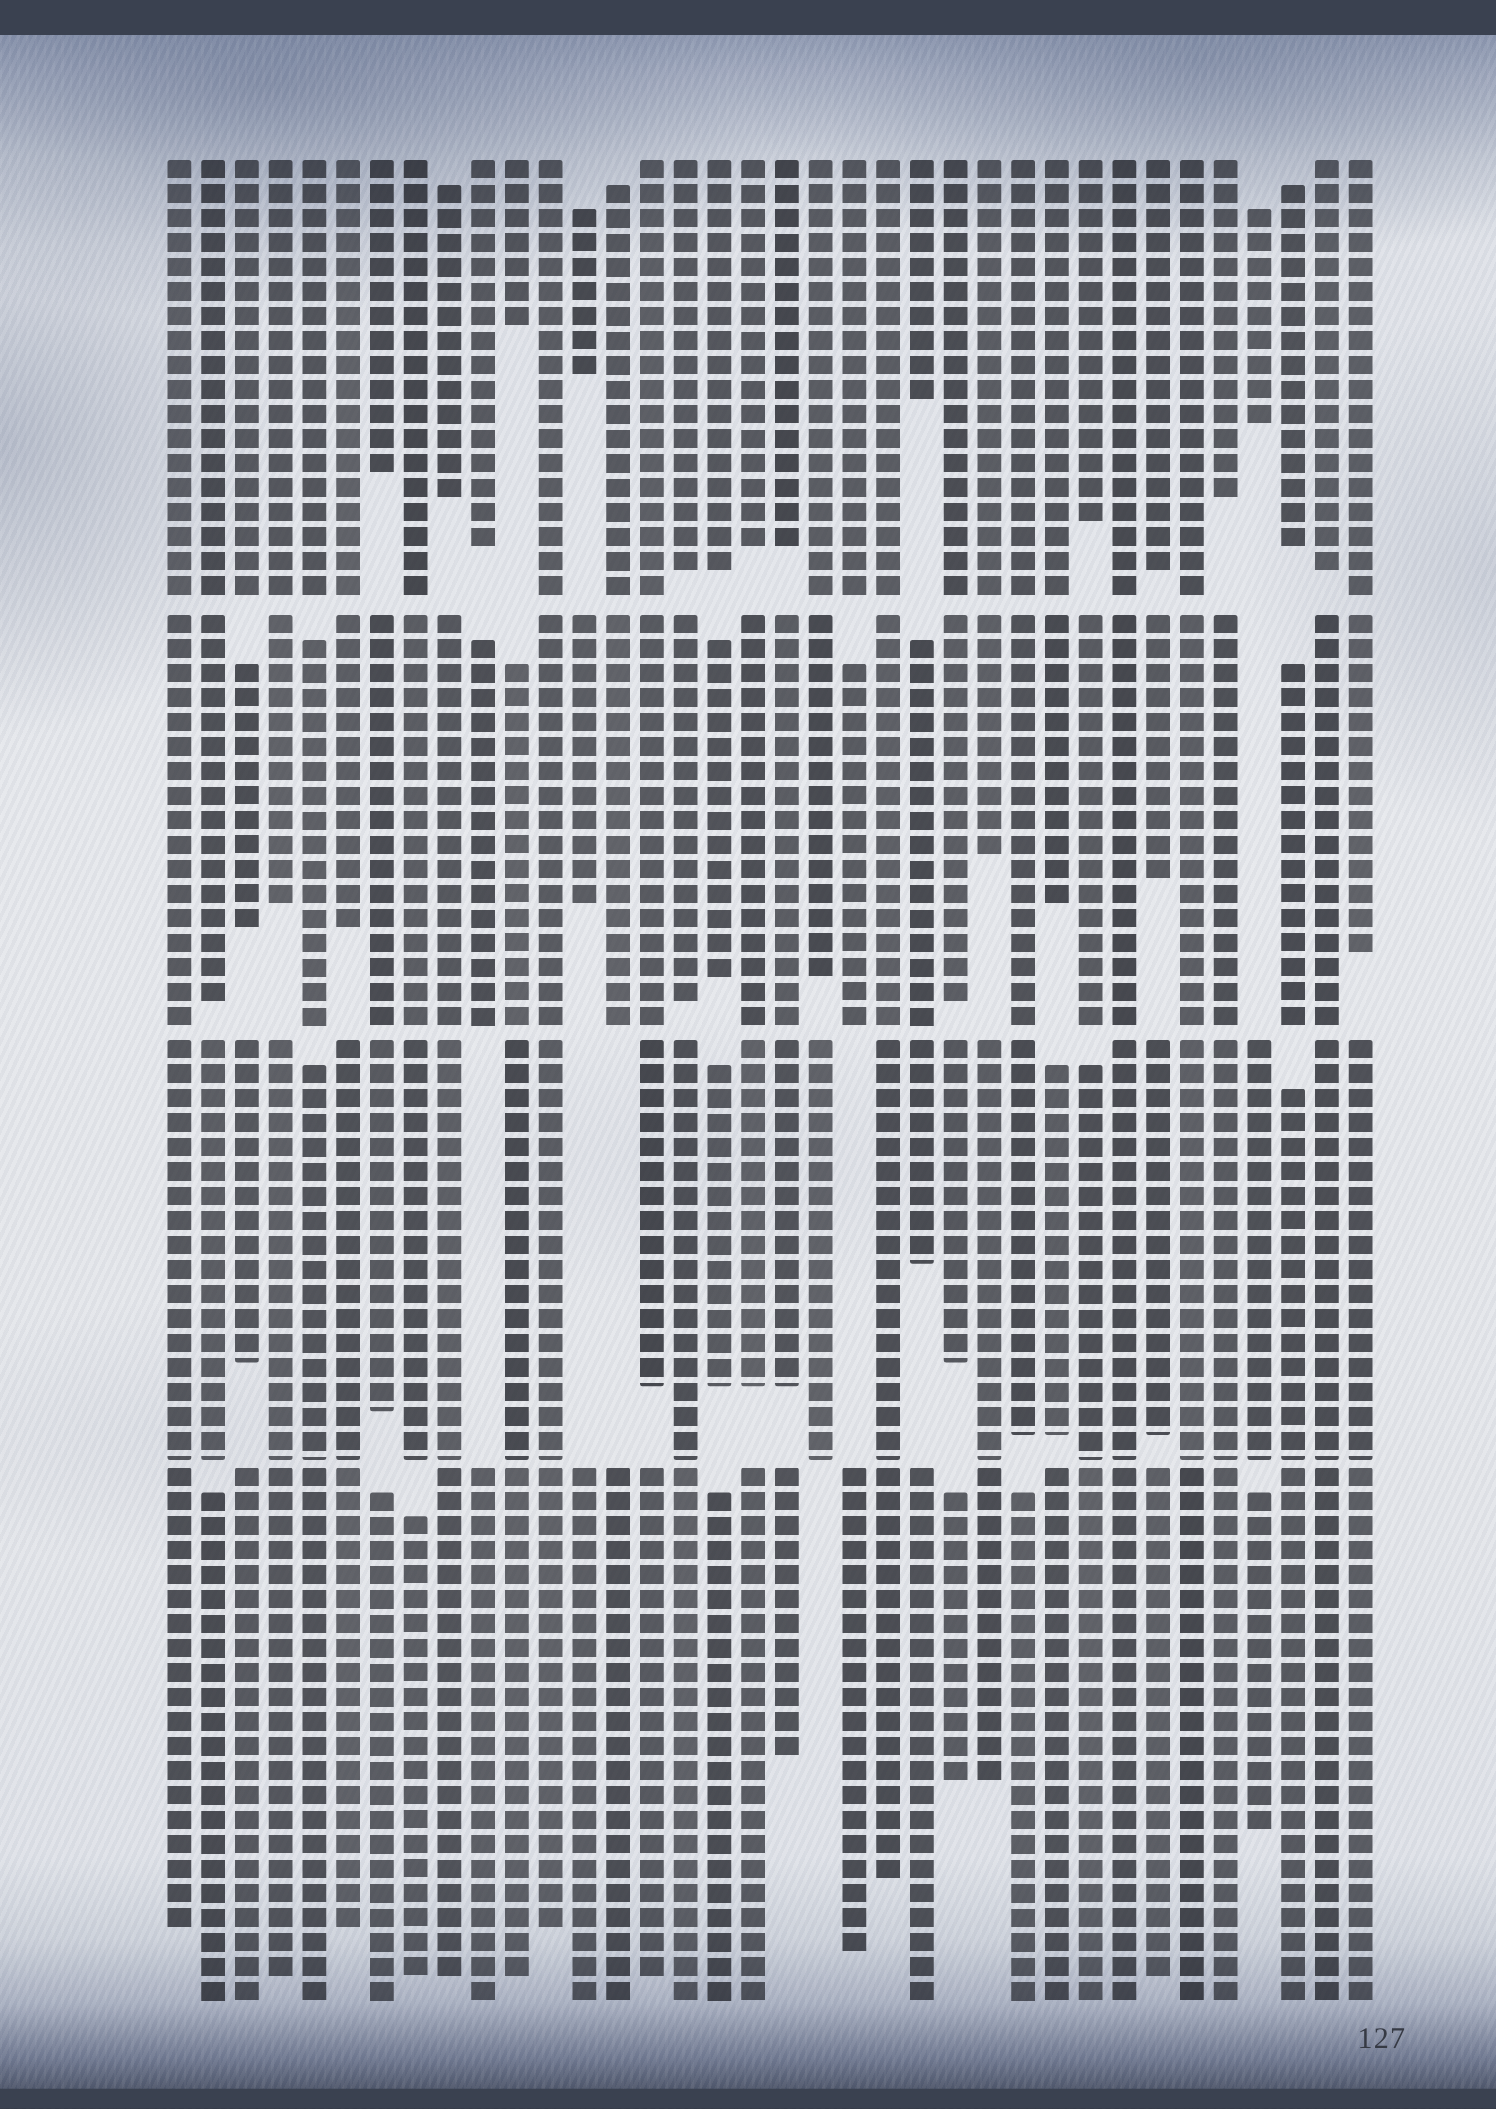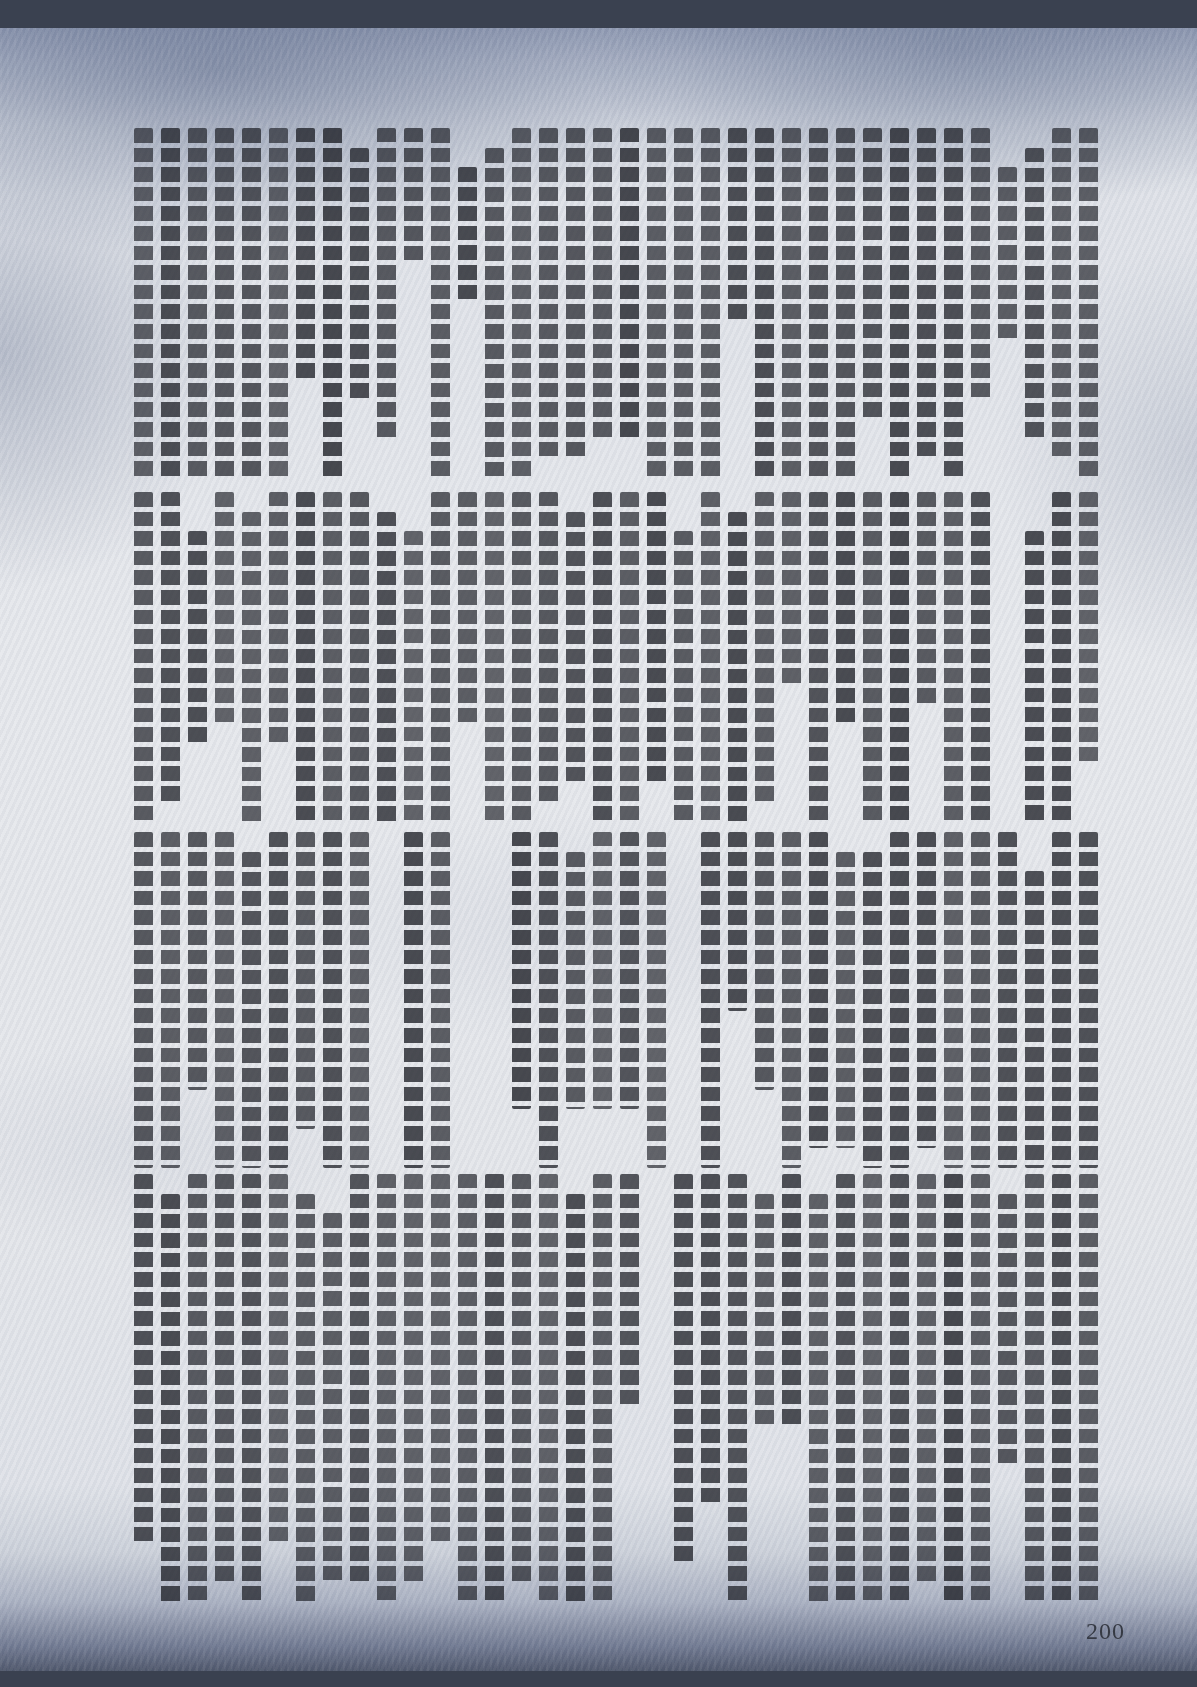--- a/index.html
+++ b/index.html
@@ -209,16 +209,16 @@
         <div class="col" style="margin-top: 19.6px; height: 410.4px; opacity: 0.81;"></div>
         <div class="col" style="margin-top: 0px; height: 371.2px; opacity: 0.78;"></div>
         <div class="col" style="margin-top: 0px; height: 430px; opacity: 0.88;"></div>
         <div class="col" style="margin-top: 0px; height: 410.4px; opacity: 0.85;"></div>
         <div class="col" style="margin-top: 0px; height: 430px; opacity: 0.84;"></div>
         <div class="col" style="margin-top: 19.6px; height: 410.4px; opacity: 0.92;"></div>
         <div class="col" style="margin-top: 0px; height: 371.2px; opacity: 0.89;"></div>
       </div>
     </div>
 
-  <div class="pagenum">200</div>
+  <div class="pagenum">127</div>
 
   <div class="bar bottom" style="background: rgb(58, 65, 80);"></div>
 </div>
 
 </body></html>

